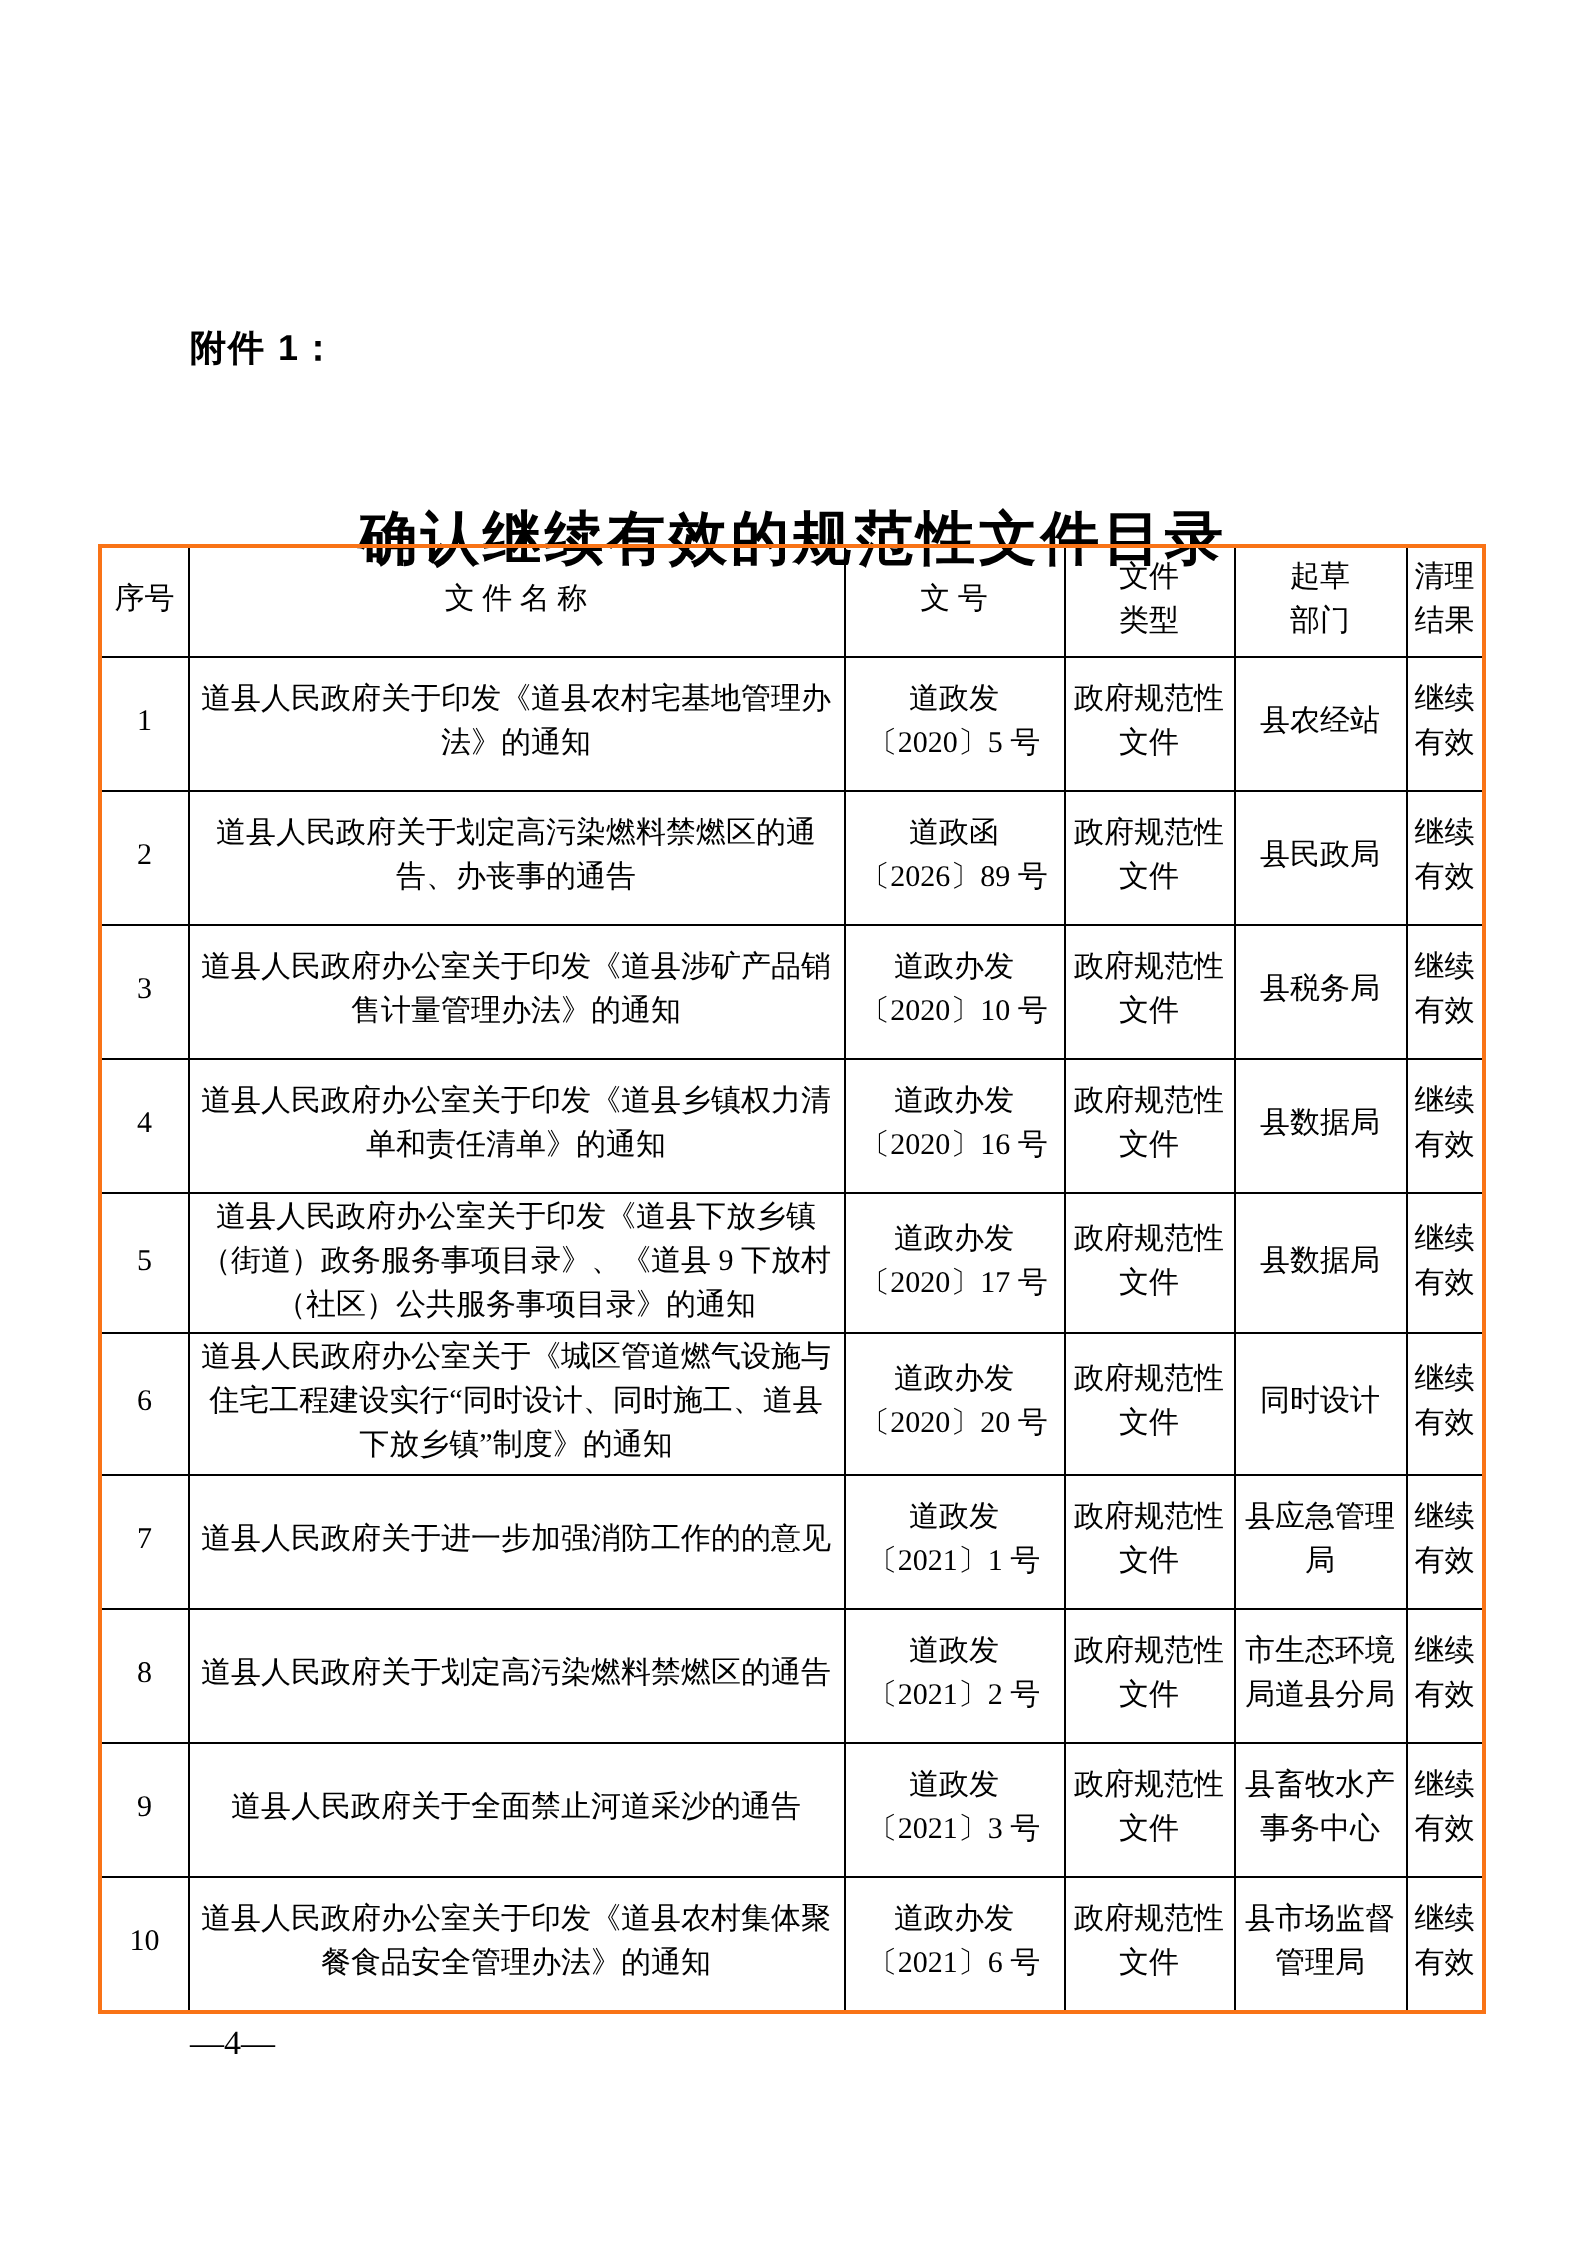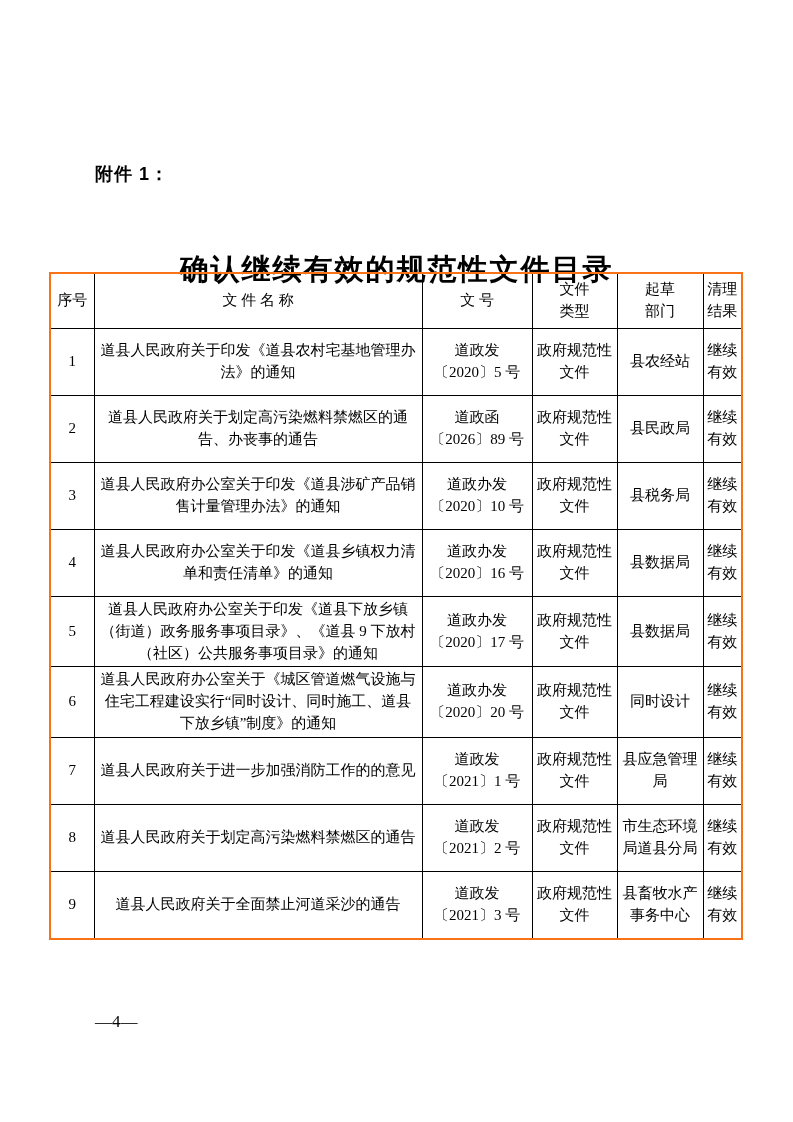--- a/index.html
+++ b/index.html
@@ -189,18 +189,27 @@
         </tr>
         <tr>
           <td>9</td>
           <td>道县人民政府关于全面禁止河道采沙的通告</td>
           <td class="cell-docno">道政发
 〔2021〕3 号</td>
           <td>政府规范性文件</td>
           <td>县畜牧水产事务中心</td>
           <td>继续有效</td>
         </tr>
+        <tr>
+          <td>10</td>
+          <td>道县人民政府办公室关于印发《道县农村集体聚餐食品安全管理办法》的通知</td>
+          <td class="cell-docno">道政办发
+〔2021〕6 号</td>
+          <td>政府规范性文件</td>
+          <td>县市场监督管理局</td>
+          <td>继续有效</td>
+        </tr>
       </tbody>
   </table>
 
   <div class="footer-pageno">—4—</div>
 
 </div>
 
 </body></html>

